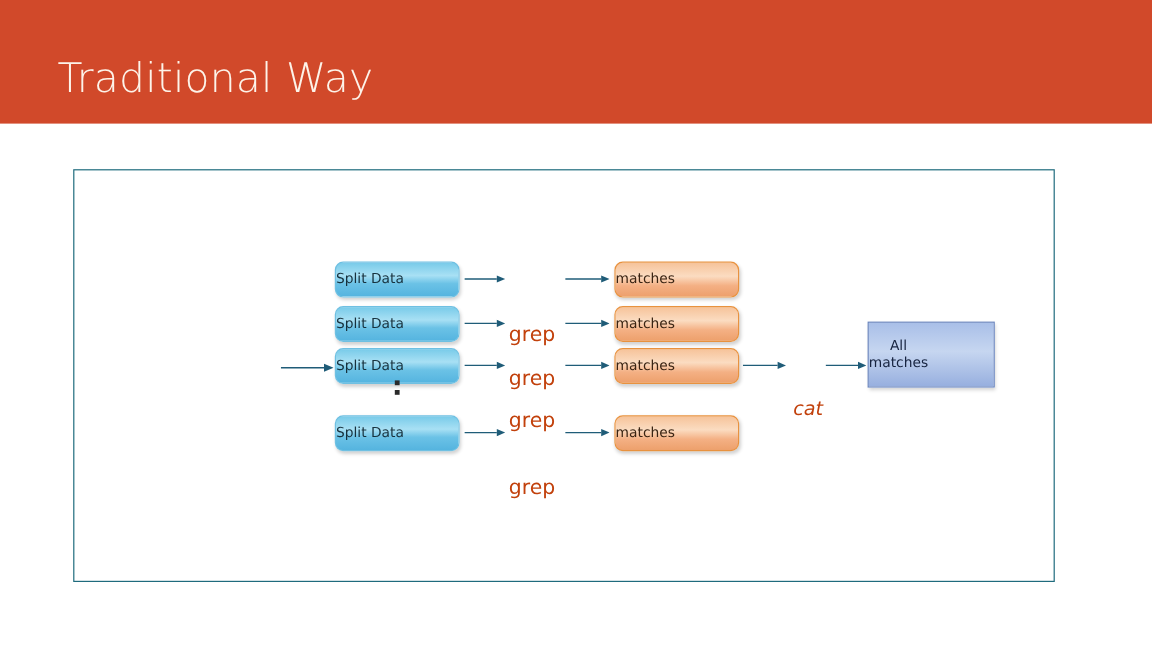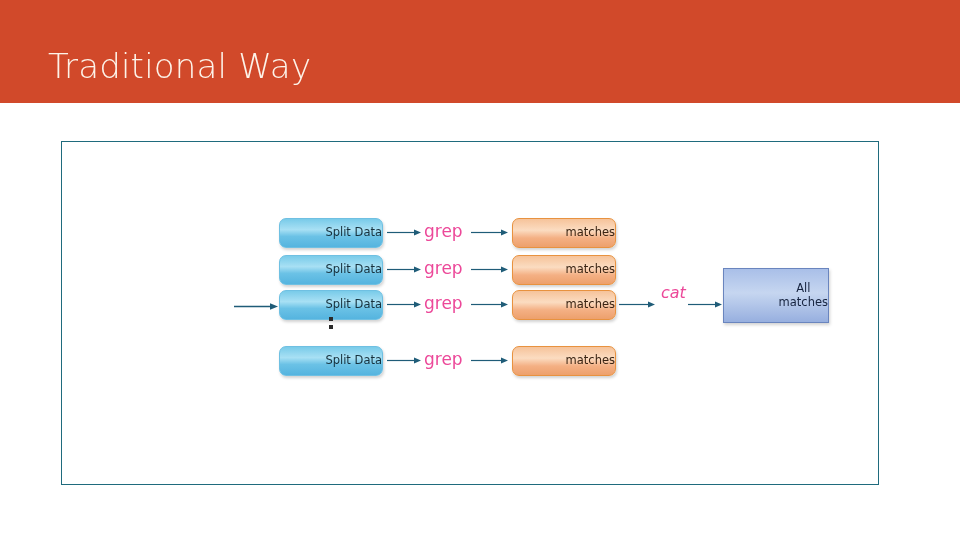--- a/index.html
+++ b/index.html
@@ -60,21 +60,21 @@
     top: 0;
     width: 818px;
     height: 344px;
   }
 
   .node {
     position: absolute;
     box-sizing: border-box;
     display: flex;
     align-items: center;
-    justify-content: flex-end;
+    justify-content: flex-start;
     text-align: center;
     color: #1a1a1a;
     line-height: 1.18;
   }
 
   
   .node-bigdata {
     left: 78px;
     top: 90px;
     width: 90px;
@@ -130,24 +130,25 @@
     font-size: 11.5px;
     font-weight: 500;
     color: #16233f;
     box-shadow: 1px 2px 3px rgba(0,0,0,0.18);
     font-family: "DejaVu Sans", sans-serif;
   }
 
   
   .cmd-label {
     position: absolute;
-    color: #ec4899;
+    color: #c2410c;
     font-size: 17px;
     font-family: "DejaVu Sans", sans-serif;
     white-space: nowrap;
+    margin-top: 48px;
   }
   .cmd-grep { left: 362px; }
   .cmd-cat {
     left: 599px;
     top: 141px;
     font-style: italic;
     font-size: 16px;
   }
 
   

